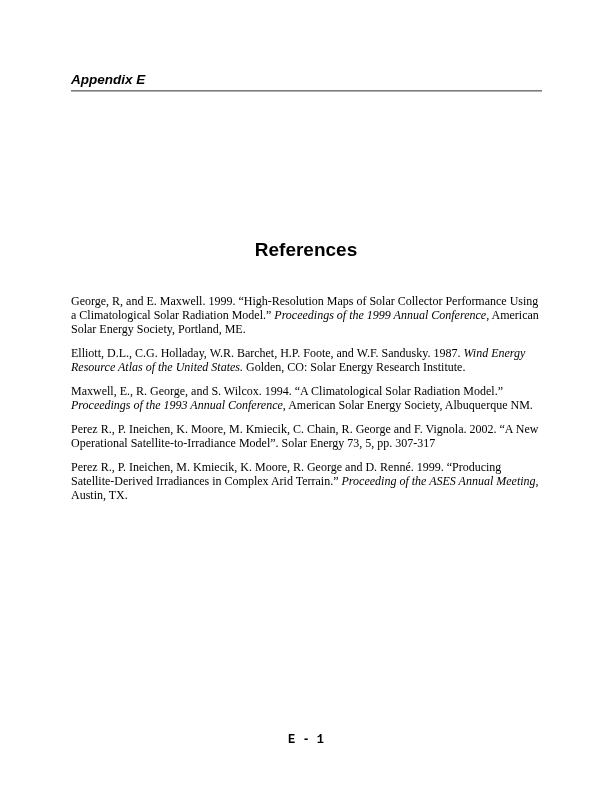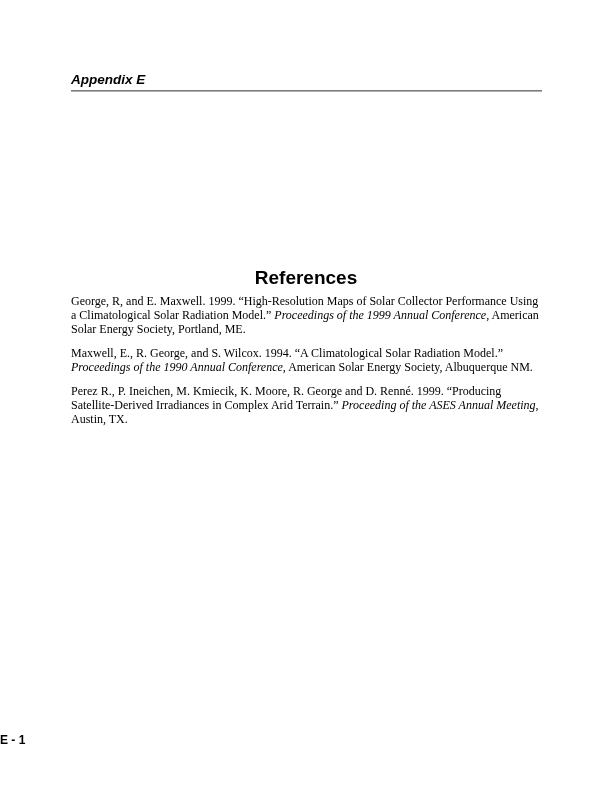--- a/index.html
+++ b/index.html
@@ -10,43 +10,45 @@
     font-family: "Liberation Sans", sans-serif; font-weight: bold; font-style: italic;
     font-size: 13.5px; color: #000; line-height: 16px;
   }
   .rule {
     position: absolute; left: 71px; top: 90px; width: 471px; height: 1px;
     background: #7a7a7a; border-bottom: 1px solid #b0b0b0;
   }
   .title {
     position: absolute; left: 0; top: 238px; width: 612px; text-align: center;
     font-family: "Liberation Sans", sans-serif; font-weight: bold; font-size: 19px;
-    color: #000; line-height: 24px; margin-top: 28px;
+    color: #000; line-height: 24px;
   }
   .refs {
     position: absolute; left: 71px; top: 294px; width: 472px;
     font-family: "Liberation Serif", serif; font-size: 12px; color: #000;
     line-height: 14.2px;
   }
   .ref { margin: 0 0 9.5px 0; }
   .ref i { font-style: italic; }
   .footer {
-    position: absolute; left: 0; top: 733px; width: 612px; 
-    font-family: Liberation Sans, sans-serif; font-weight: bold; font-size: 12px; color: #000;
+    position: absolute; left: 0; top: 733px; width: 612px; text-align: center;
+    font-family: Liberation Mono, monospace; font-weight: bold; font-size: 12px; color: #000;
   }
 </style>
 </head>
 <body>
 
 <div class="page">
   <div class="header">Appendix E</div>
   <div class="rule"></div>
 
   <div class="title">References</div>
 
   <div class="refs">
     <p class="ref"><span>George, R, and E. Maxwell. 1999. “High-Resolution Maps of Solar Collector Performance Using a Climatological Solar Radiation Model.” </span><i>Proceedings of the 1999 Annual Conference</i><span>, American Solar Energy Society, Portland, ME.</span></p>
-    <p class="ref"><span>Maxwell, E., R. George, and S. Wilcox. 1994. “A Climatological Solar Radiation Model.” </span><i>Proceedings of the 1990 Annual Conference</i><span>, American Solar Energy Society, Albuquerque NM.</span></p>
+    <p class="ref"><span>Elliott, D.L., C.G. Holladay, W.R. Barchet, H.P. Foote, and W.F. Sandusky. 1987. </span><i>Wind Energy Resource Atlas of the United States.</i><span> Golden, CO: Solar Energy Research Institute.</span></p>
+    <p class="ref"><span>Maxwell, E., R. George, and S. Wilcox. 1994. “A Climatological Solar Radiation Model.” </span><i>Proceedings of the 1993 Annual Conference</i><span>, American Solar Energy Society, Albuquerque NM.</span></p>
+    <p class="ref"><span>Perez R., P. Ineichen, K. Moore, M. Kmiecik, C. Chain, R. George and F. Vignola. 2002.  “A New Operational Satellite-to-Irradiance Model”. Solar Energy 73, 5, pp. 307-317</span><i></i><span></span></p>
     <p class="ref"><span>Perez R., P. Ineichen, M. Kmiecik, K. Moore, R. George and D. Renné.  1999.  “Producing Satellite-Derived Irradiances in Complex Arid Terrain.” </span><i>Proceeding of the ASES Annual Meeting</i><span>, Austin, TX.</span></p>
   </div>
 
   <div class="footer">E - 1</div>
 </div>
 
 </body></html>

